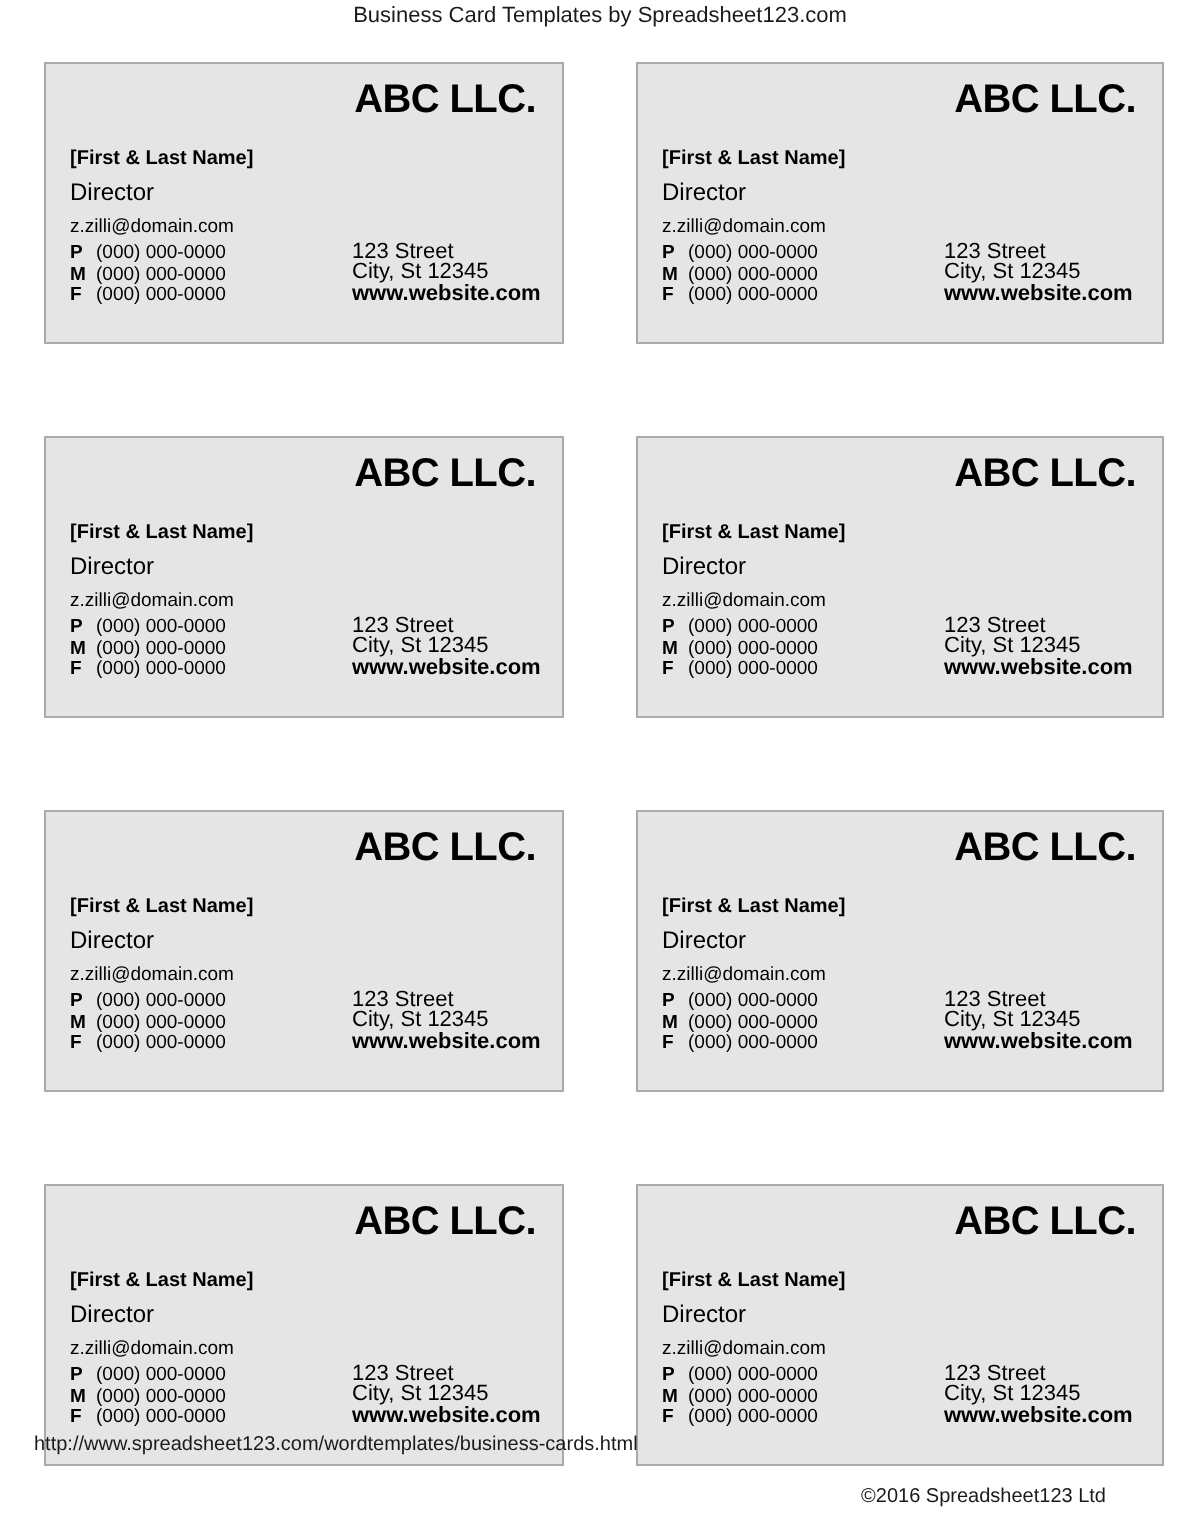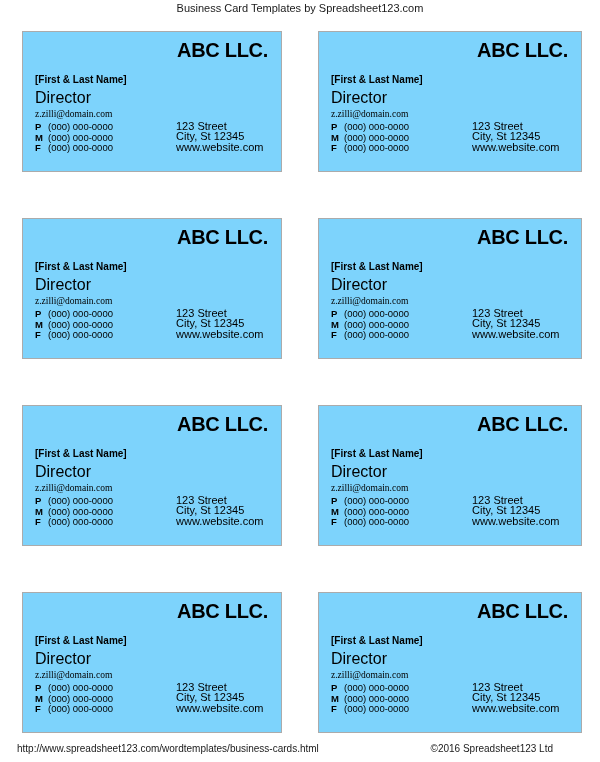--- a/index.html
+++ b/index.html
@@ -17,21 +17,21 @@
     top: 2px; left: 0; width: 100%;
     text-align: center;
     font-size: 11px;
     color: #1a1a1a;
   }
   .card {
     position: absolute;
     height: 141px;
     box-sizing: border-box;
     border: 1px solid var(--border, #ababab);
-    background: #7dd3fc;
+    background: #e5e5e5;
   }
   .card:nth-child(2n+1) { left: 22px;  width: 260px; }
   .card:nth-child(2n)   { left: 318px; width: 264px; }
   .card:nth-child(1), .card:nth-child(2) { top: 31px; }
   .card:nth-child(3), .card:nth-child(4) { top: 218px; }
   .card:nth-child(5), .card:nth-child(6) { top: 405px; }
   .card:nth-child(7), .card:nth-child(8) { top: 592px; }
 
   .company {
     position: absolute;
@@ -44,45 +44,45 @@
   .person-name {
     position: absolute;
     left: 12px; top: 42px;
     font-size: 10px;
     font-weight: bold;
     white-space: nowrap;
   }
   .job-title {
     position: absolute;
     left: 12px; top: 57px;
-    font-size: 16px;
+    font-size: 12px;
     white-space: nowrap;
   }
   .contact {
     position: absolute;
     left: 12px; top: 77px;
     font-size: 9.5px;
     line-height: 10.4px;
     white-space: nowrap;
   }
-  .email { margin-bottom: 3px; font-family: Liberation Serif, serif; }
+  .email { margin-bottom: 3px; }
   .phone-row { display: flex; }
   .phone-label { font-weight: bold; width: 13px; }
   .addr {
     position: absolute;
     left: 153px; top: 89px;
     font-size: 11px;
     line-height: 10.4px;
     white-space: nowrap;
   }
-  .website { font-weight: normal; }
+  .website { font-weight: bold; }
 
   .footer-url {
     position: absolute;
-    left: 17px; top: 743px;
+    left: 17px; top: 717px;
     font-size: 10px;
     color: #1a1a1a;
   }
   .footer-copy {
     position: absolute;
     right: 47px; top: 743px;
     font-size: 10px;
     color: #1a1a1a;
   }
 </style>

